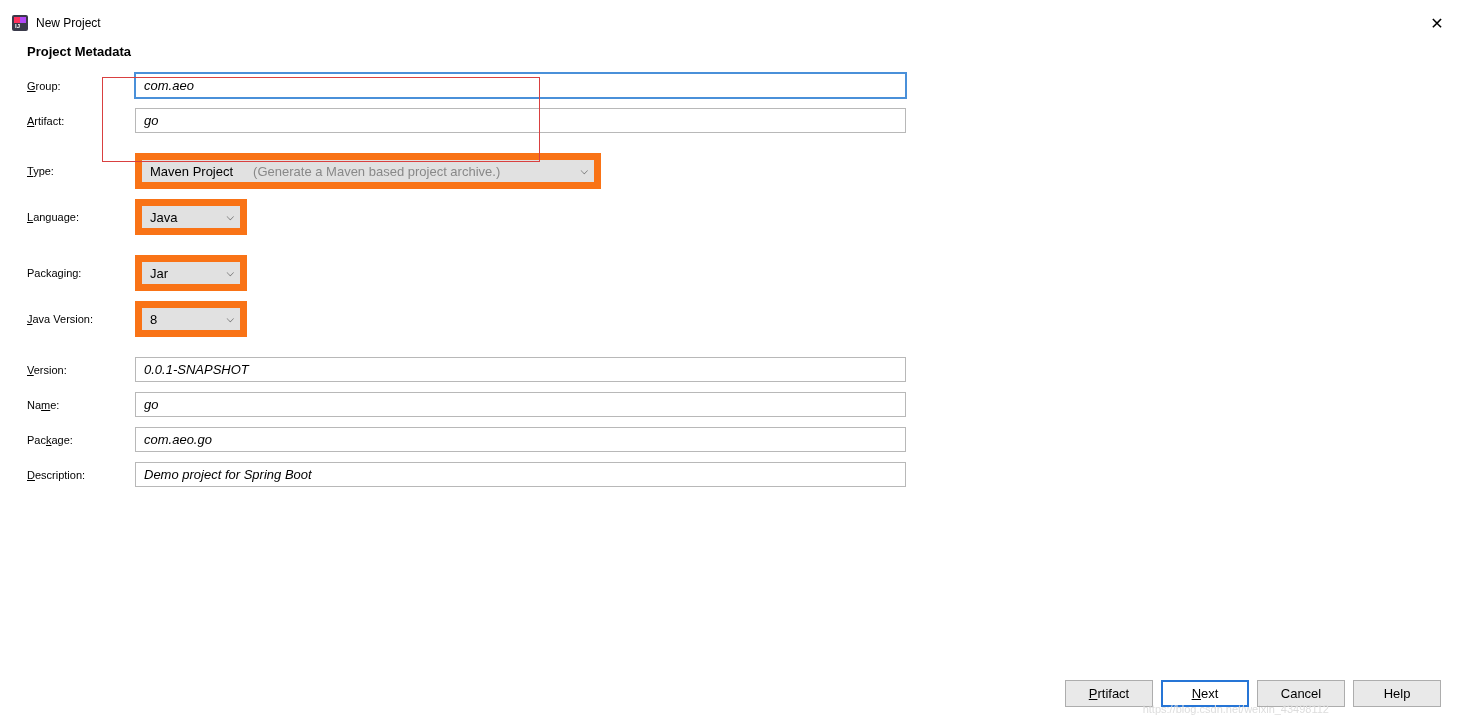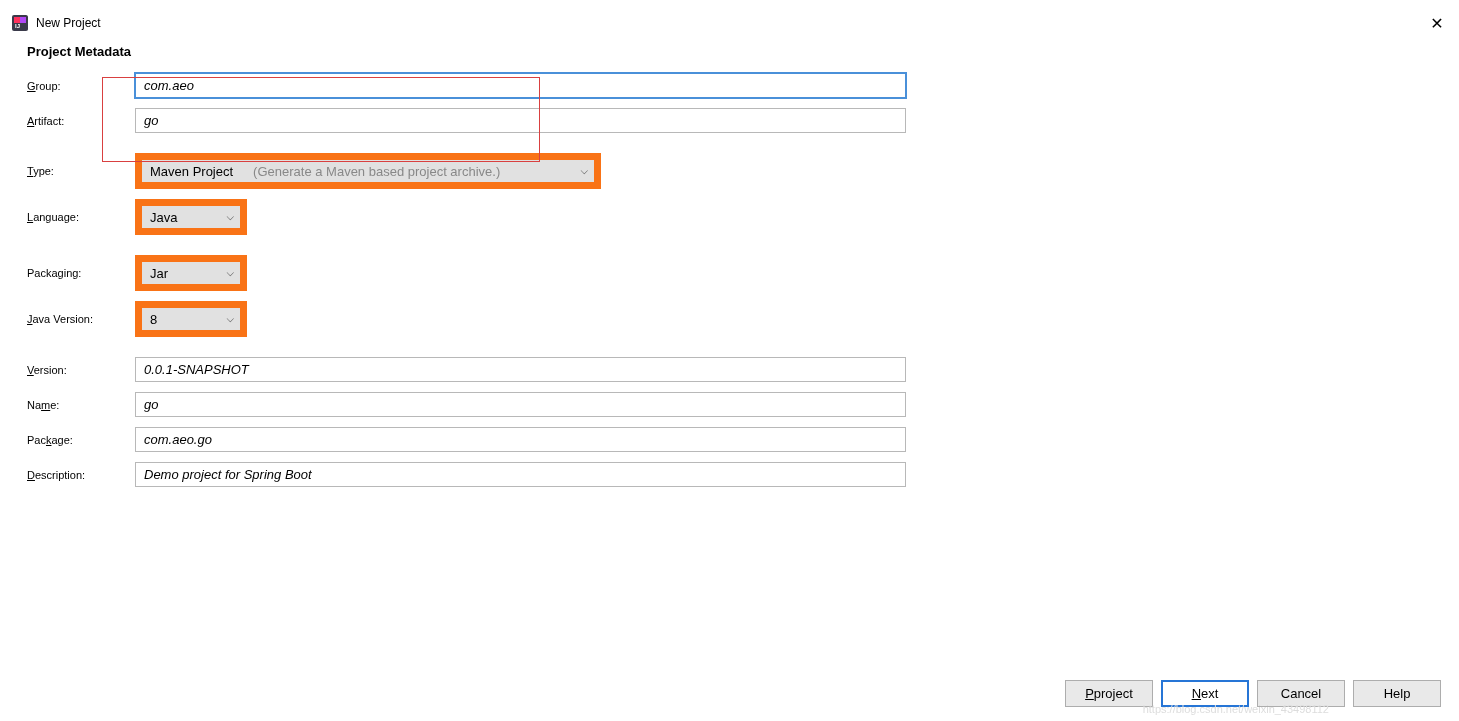--- a/index.html
+++ b/index.html
@@ -246,21 +246,21 @@
   <div class="form-row">
     <div class="form-label"><span></span><span class="underline-letter">D</span><span>escription:</span></div>
     <input type="text" class="text-input wide" value="Demo project for Spring Boot" style="">
   </div>
 </div>
 
 <div class="button-bar">
   <button class="btn">
       <span></span>
       <span class="underline-letter">P</span>
-      <span>project</span>
+      <span>rtifact</span>
     </button>
   <button class="btn primary">
       <span></span>
       <span class="underline-letter">N</span>
       <span>ext</span>
     </button>
   <button class="btn">Cancel</button>
   <button class="btn">Help</button>
 </div>
 

